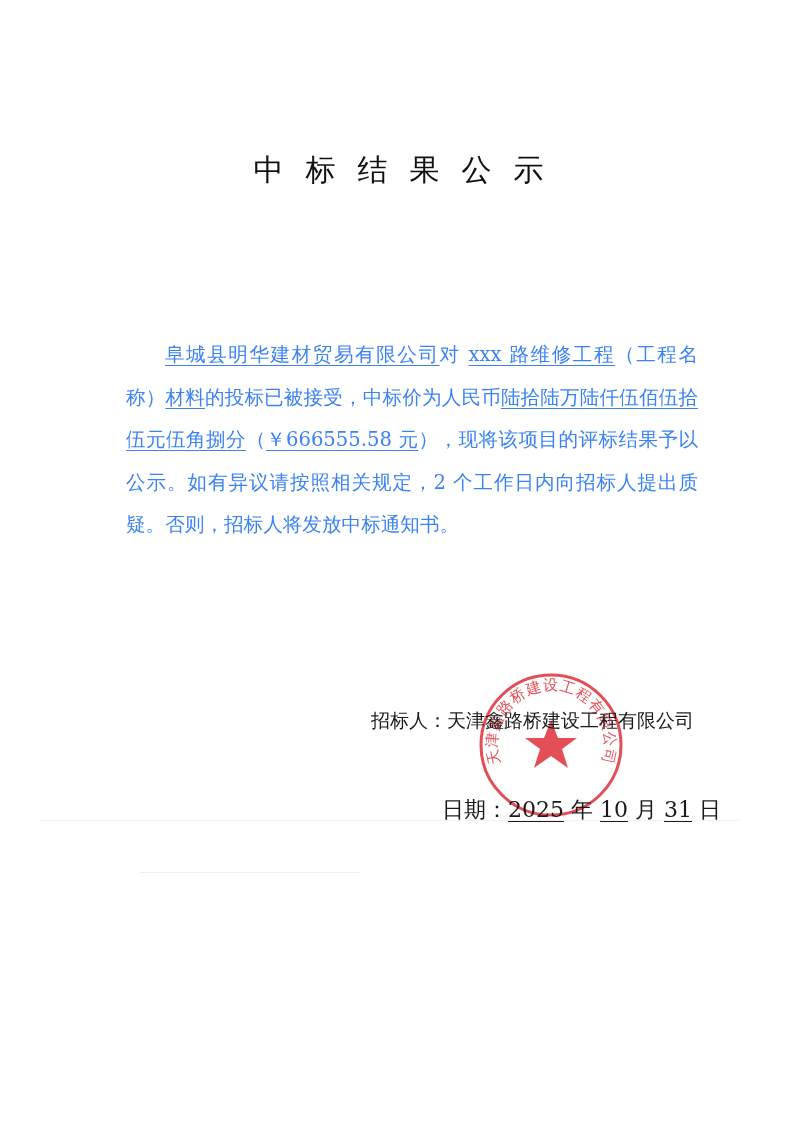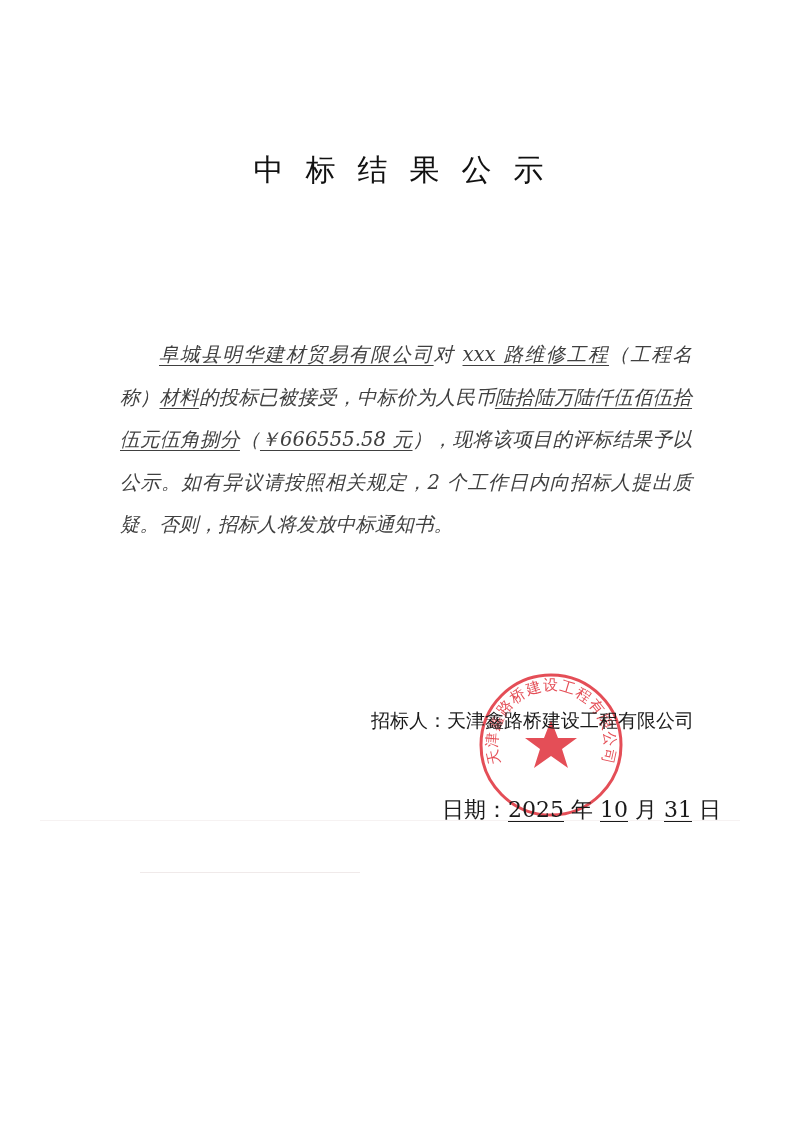--- a/index.html
+++ b/index.html
@@ -10,23 +10,23 @@
     }
     .page { position: absolute; inset: 0; background: #fff; }
     .title {
       position: absolute; top: 150px; left: 0; width: 795px;
       text-align: center;
       font-family: "DejaVu Sans", "Liberation Sans", sans-serif;
       font-size: 30px; letter-spacing: 22px; padding-left: 24px;
       color: #111; box-sizing: border-box;
     }
     .body-text {
-      position: absolute; left: 120px; top: 334px; width: 572px;
+      position: absolute; left: 126px; top: 334px; width: 572px;
       font-size: 19.6px; line-height: 42.5px; text-align: justify;
-      text-indent: 39px; color: #404040; font-style: italic;
+      text-indent: 39px; color: #3b82f6;
     }
     .u { text-decoration: underline; text-underline-offset: 4px; text-decoration-thickness: 1px; }
     .signer {
       position: absolute; left: 371px; top: 708px; width: 330px;
       font-size: 19px; white-space: nowrap; color: #1a1a1a; z-index: 2;
     }
     .date {
       position: absolute; left: 442px; top: 795px;
       font-size: 22px; white-space: nowrap; color: #1a1a1a; z-index: 2;
     }

